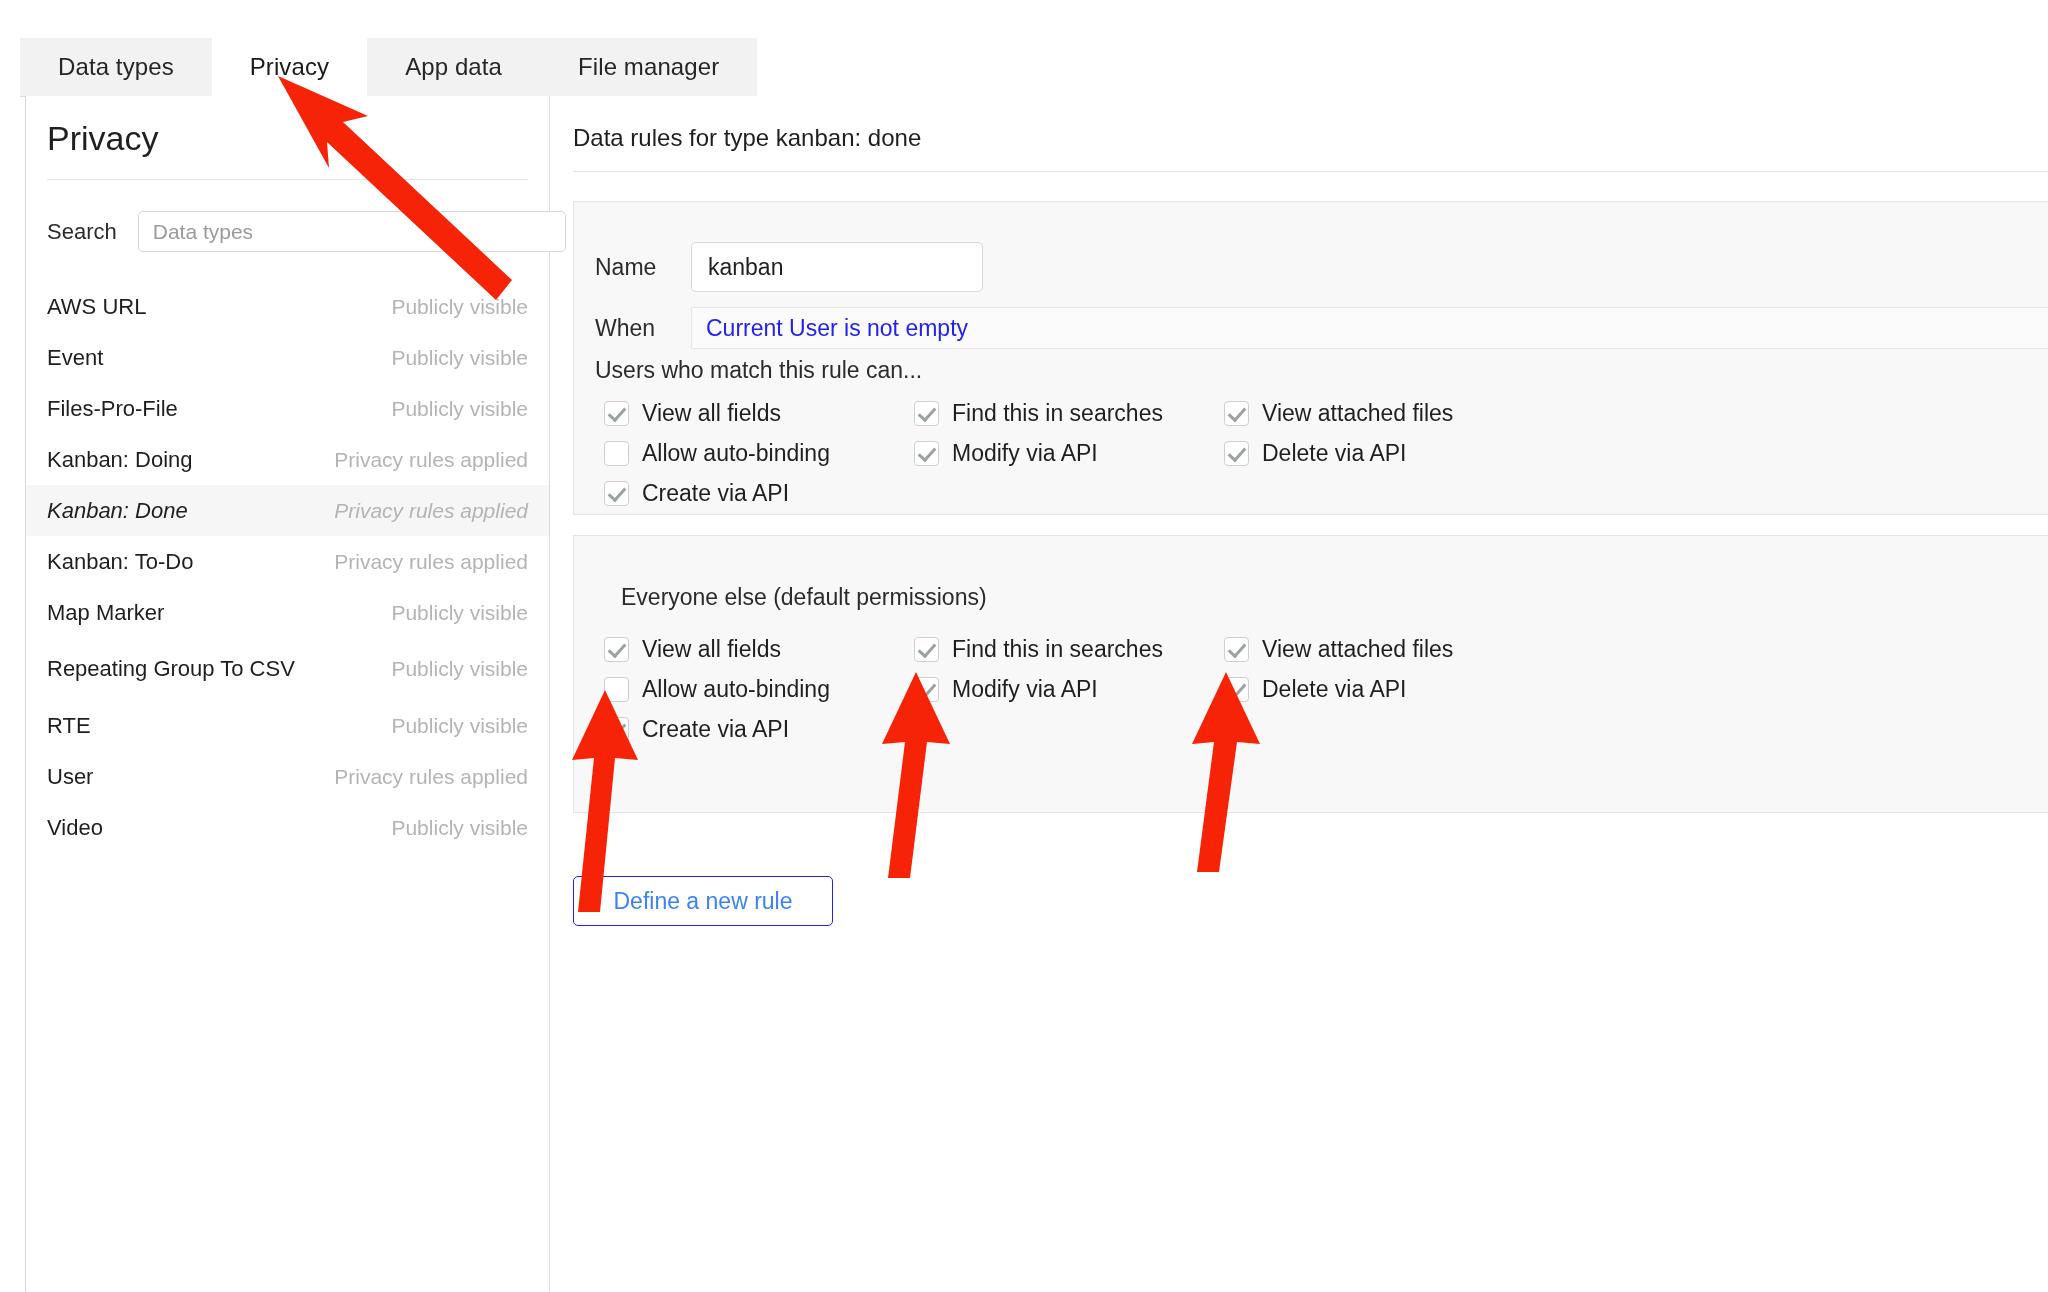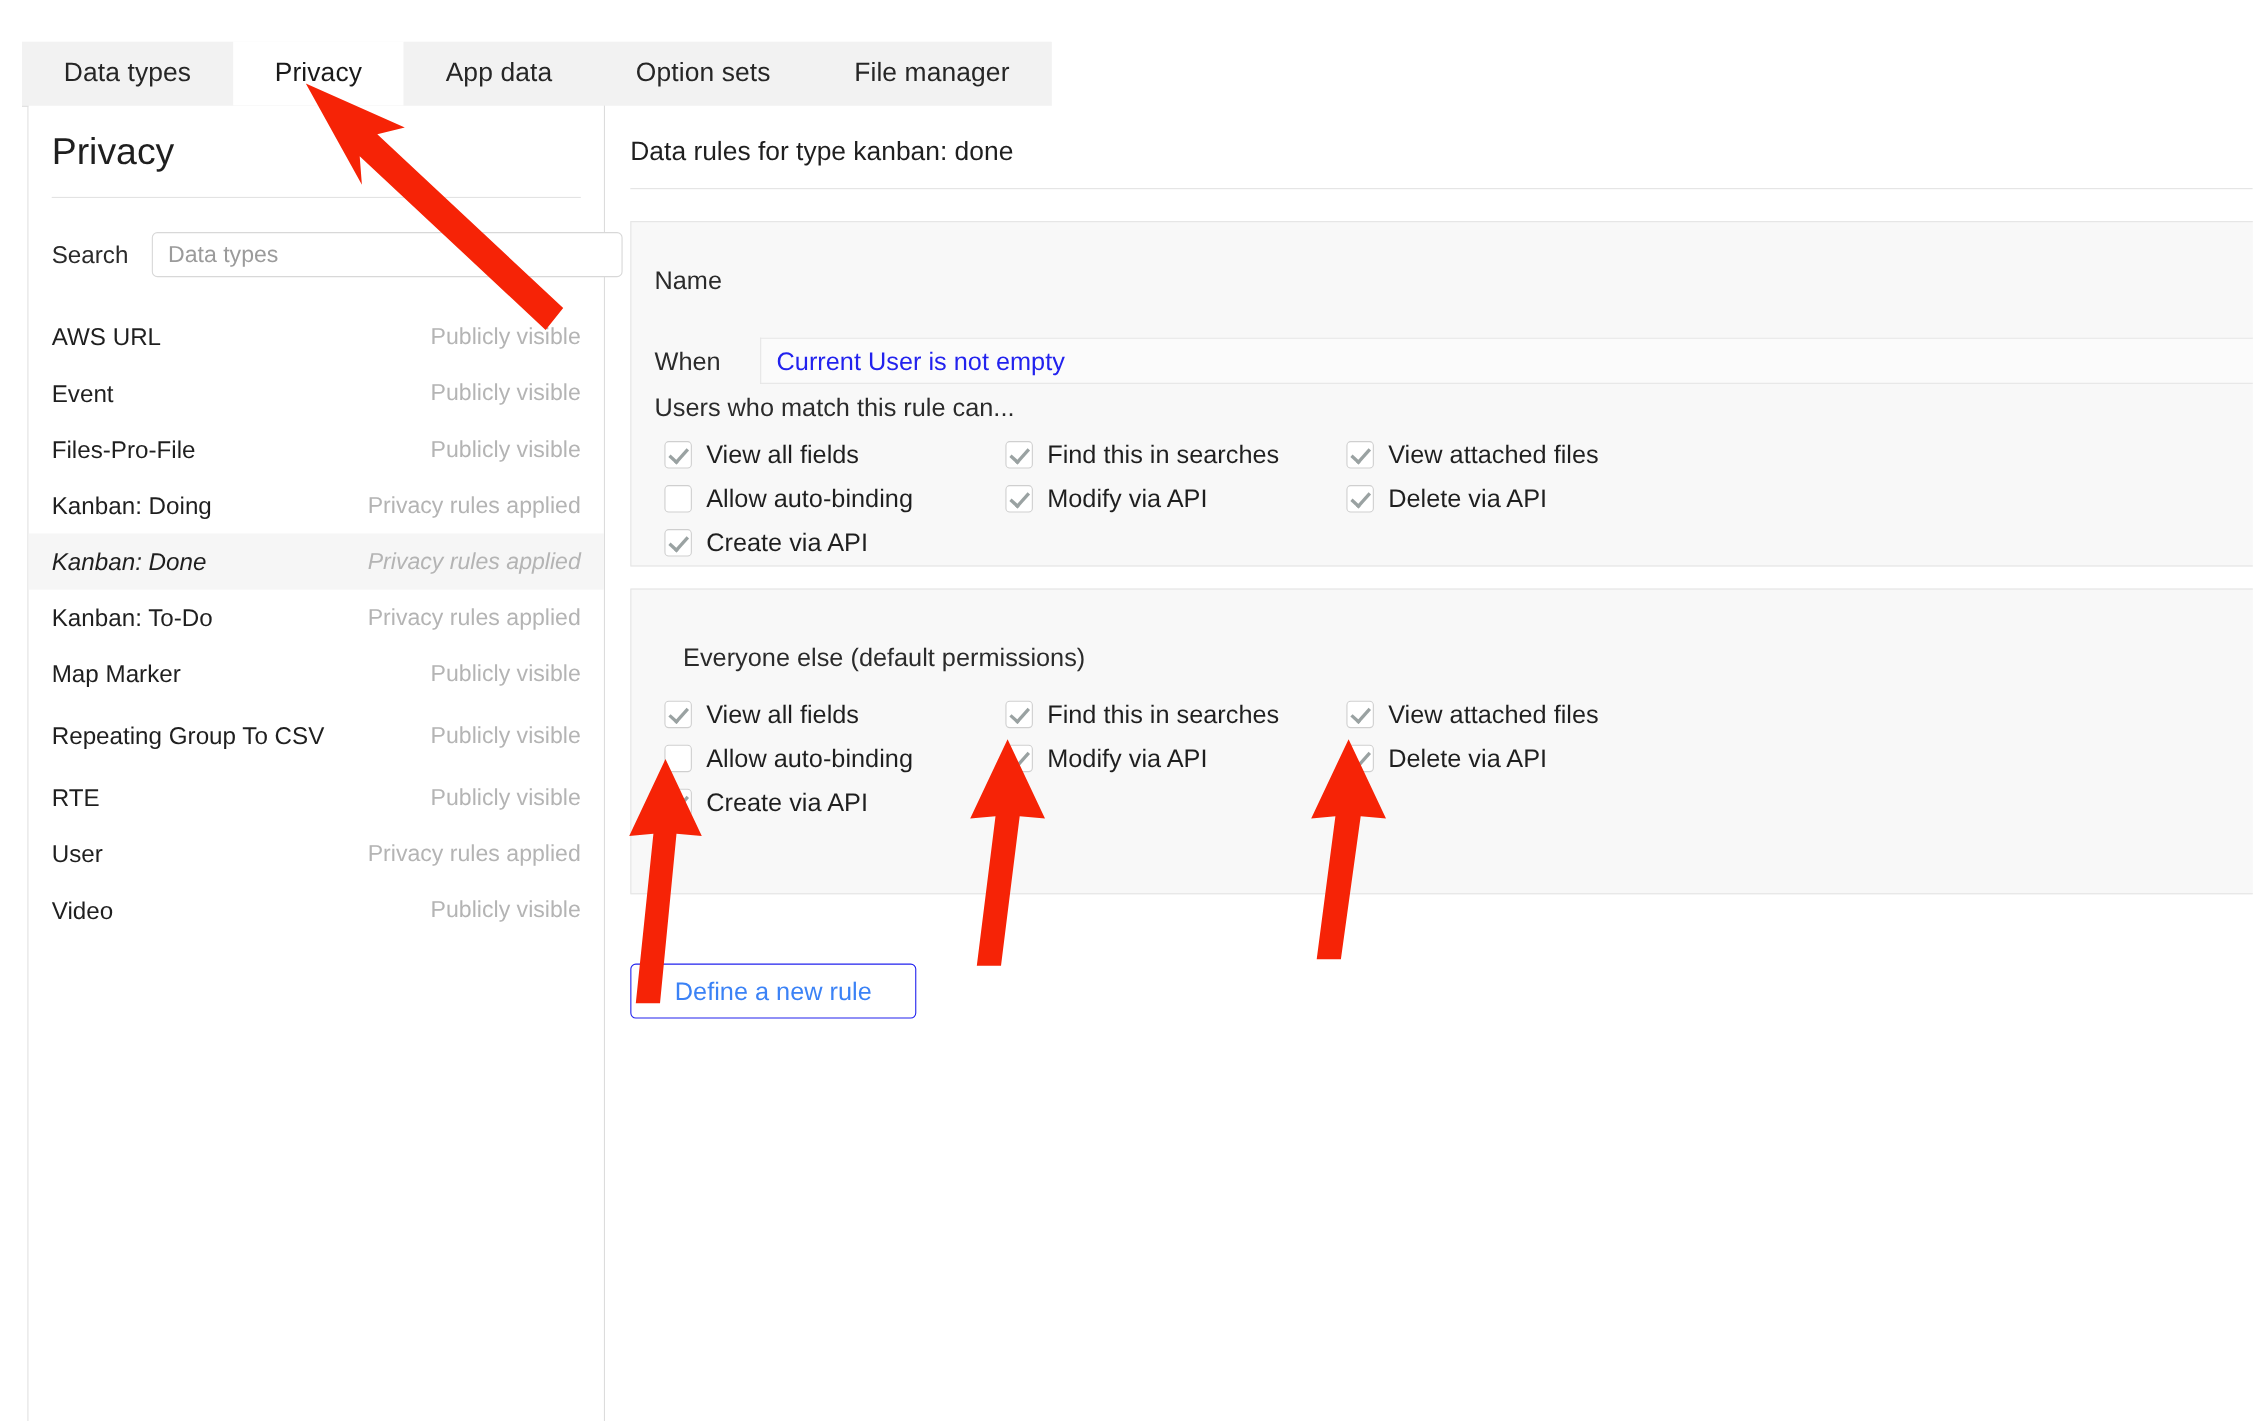--- a/index.html
+++ b/index.html
@@ -307,21 +307,20 @@
 <body>
 
 <div id="app">
 
   <div class="frame-left-rule"></div>
 
   <div class="tabbar" id="tabbar">
       <div class="tab">Data types</div>
       <div class="tab active">Privacy</div>
       <div class="tab">App data</div>
-      <div class="tab">Option sets</div>
       <div class="tab">File manager</div>
     </div>
 
   <div class="body-wrap">
 
     <div class="left-pane">
       <div class="pane-title">Privacy</div>
       <div class="pane-title-rule"></div>
 
       <div class="search-row">
@@ -377,20 +376,21 @@
         </div>
     </div>
 
     <div class="right-pane">
       <div class="rules-title">Data rules for type kanban: done</div>
       <div class="rules-title-rule"></div>
 
       <div class="rule-card" id="rule-card-1">
         <div class="field-row" style="left:21px; top:40px;">
           <span class="field-label">Name</span>
+          <input class="text-input" id="name-input" type="text" value="kanban" style="">
         </div>
 
         <div class="field-row" style="left:21px; top:105px;">
           <span class="field-label">When</span>
           <div class="when-box">
             <span class="when-expr">Current User is not empty</span>
           </div>
         </div>
 
         <div class="section-caption" style="left:21px; top:155px;">Users who match this rule can...</div>

